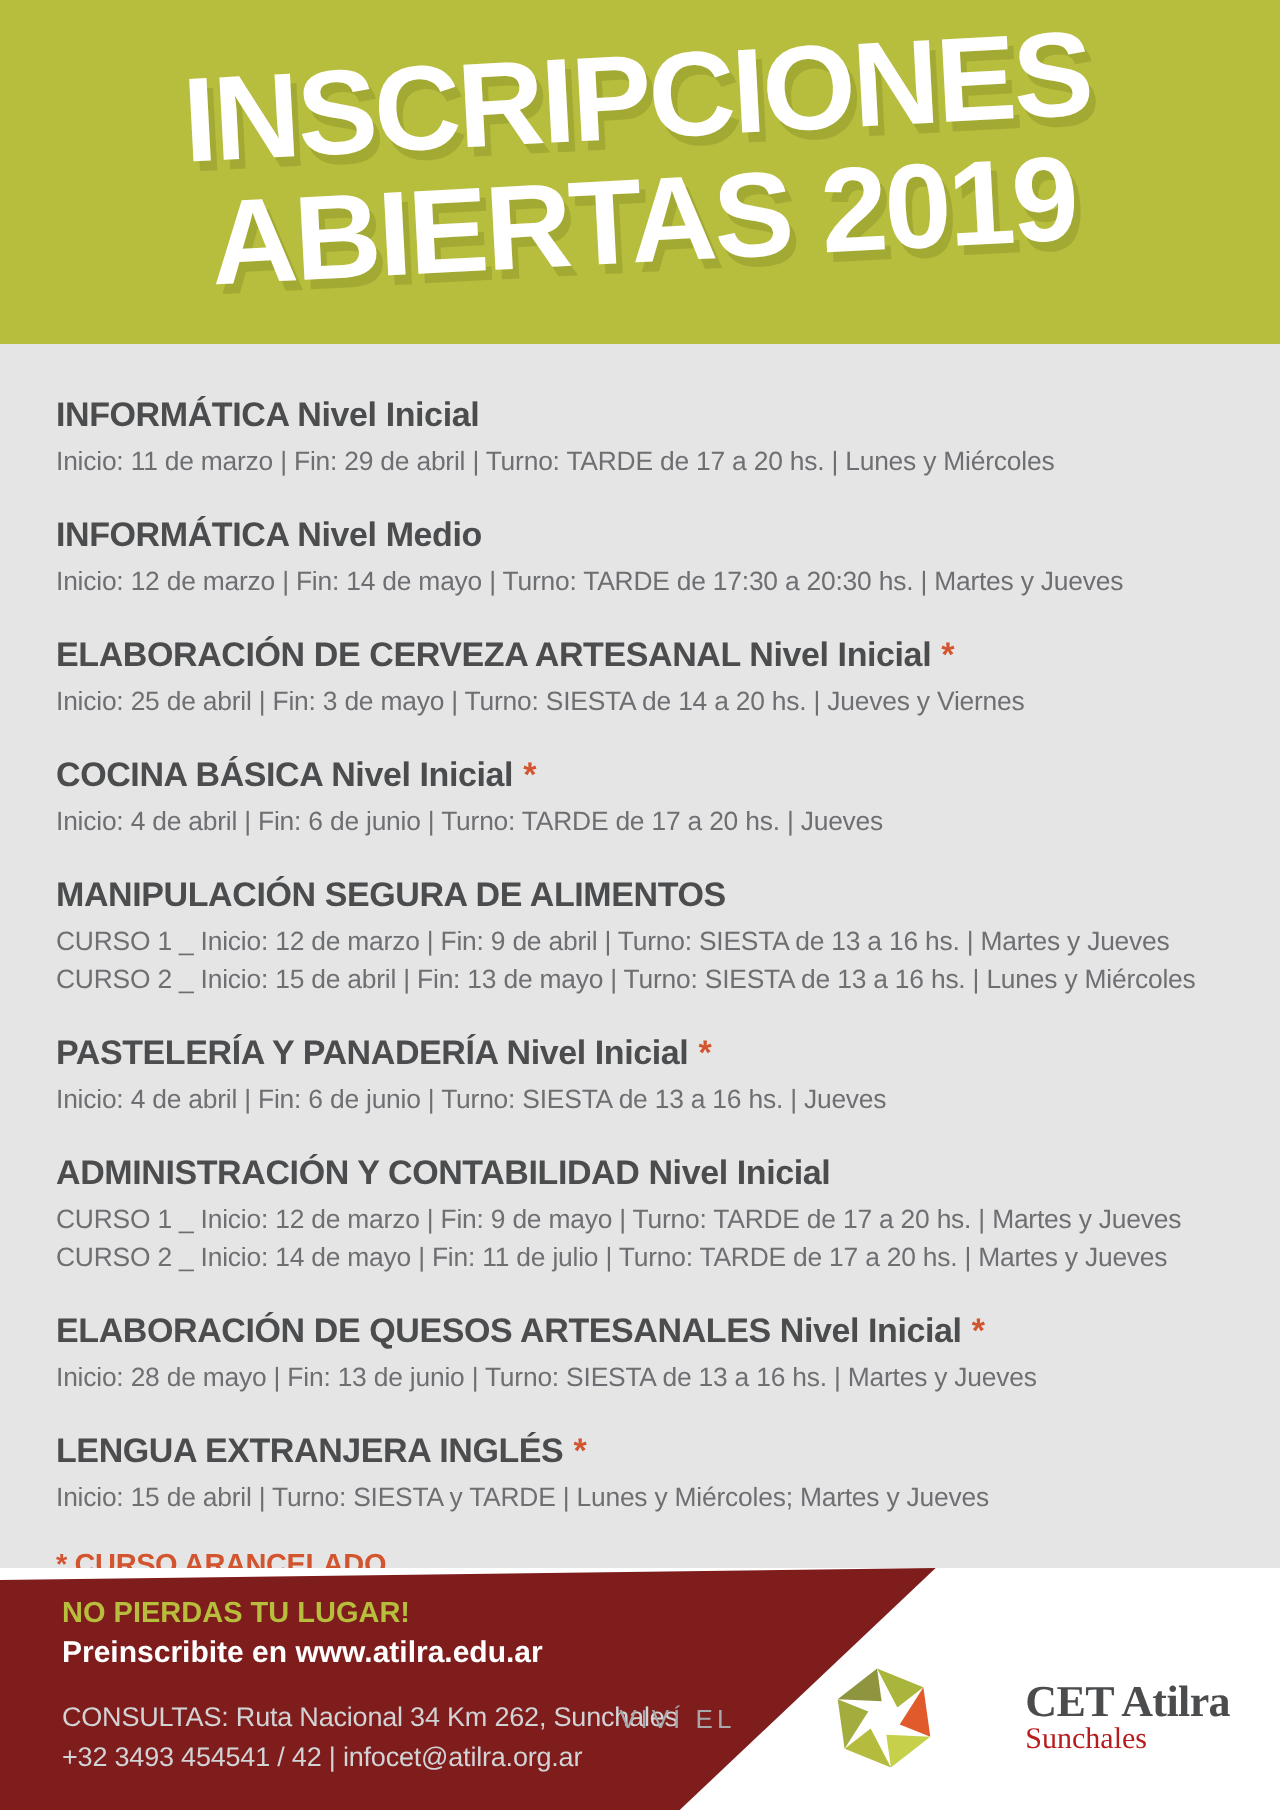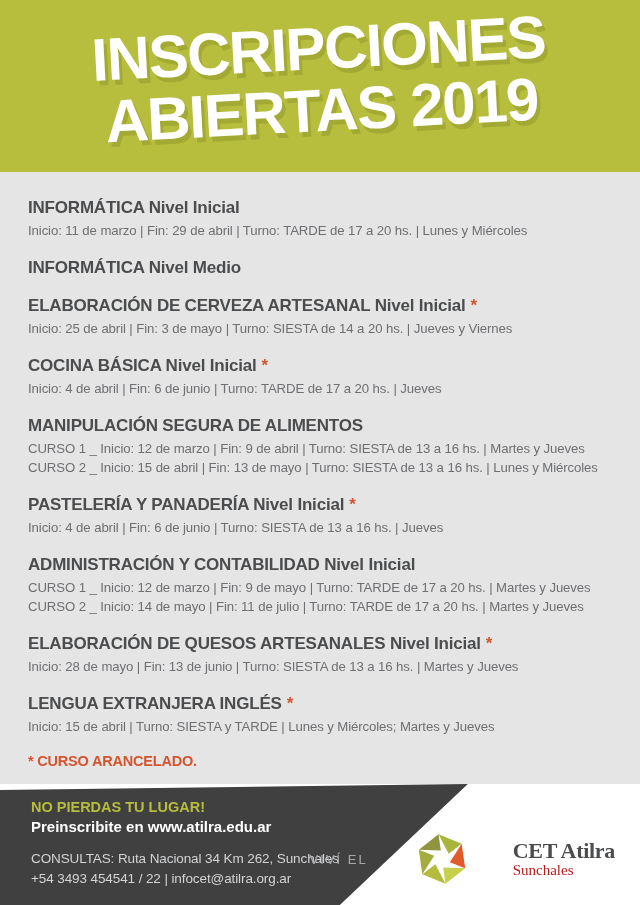--- a/index.html
+++ b/index.html
@@ -64,21 +64,21 @@
   }
 
   
   .footer {
     position: absolute; bottom: 0; left: 0; right: 0;
     height: 121px;
     background: #ffffff;
   }
   .footer-gray {
     position: absolute; inset: 0;
-    background: #404040;
+    background: #7f1d1d;
     clip-path: polygon(0 6px, 73.1% 0, 53.1% 100%, 0 100%);
     padding: 14px 0 0 31px;
   }
   .footer-highlight {
     font-size: 14.5px;
     font-weight: bold;
     color: #b7bd3c;
     line-height: 19px;
   }
   .footer-cta {
@@ -139,20 +139,21 @@
 
 <main class="courses">
 
   <article class="course">
     <h2 class="course-title"><span>INFORMÁTICA Nivel Inicial</span></h2>
     <p class="course-detail">Inicio: 11 de marzo  | Fin: 29 de abril  |  Turno: TARDE de 17 a 20 hs. | Lunes y Miércoles</p>
   </article>
 
   <article class="course">
     <h2 class="course-title"><span>INFORMÁTICA Nivel Medio</span></h2>
+    <p class="course-detail">Inicio: 12 de marzo  | Fin: 14 de mayo  |  Turno: TARDE de 17:30 a 20:30 hs. | Martes y Jueves</p>
   </article>
 
   <article class="course">
     <h2 class="course-title"><span>ELABORACIÓN DE CERVEZA ARTESANAL Nivel Inicial</span><span class="star">*</span></h2>
     <p class="course-detail">Inicio: 25 de abril  | Fin: 3 de mayo  |  Turno: SIESTA de 14 a 20 hs. | Jueves y Viernes</p>
   </article>
 
   <article class="course">
     <h2 class="course-title"><span>COCINA BÁSICA Nivel Inicial</span><span class="star">*</span></h2>
     <p class="course-detail">Inicio: 4 de abril  | Fin: 6 de junio  |  Turno: TARDE de 17 a 20 hs. | Jueves</p>
@@ -186,21 +187,21 @@
   </article>
 
   <p class="paid-note">* CURSO ARANCELADO.</p>
 </main>
 
 <footer class="footer">
   <div class="footer-gray">
     <p class="footer-highlight">NO PIERDAS TU LUGAR!</p>
     <p class="footer-cta">Preinscribite en www.atilra.edu.ar</p>
     <p class="footer-consultas">CONSULTAS: Ruta Nacional 34 Km 262, Sunchales</p>
-    <p class="footer-consultas">+54 3493 454541 / 22  |  infocet@atilra.org.ar</p>
+    <p class="footer-consultas">+32 3493 454541 / 42  |  infocet@atilra.org.ar</p>
   </div>
 
   <div class="brand-area">
     <span class="vivi-el">VIVÍ EL</span>
     <svg class="logo-svg" viewBox="0 0 100 100" aria-hidden="true">
       <polygon class="blade0" points="50,2 91.6,26 64.1,41.8"></polygon>
       <polygon class="blade1" points="91.6,26 91.6,74 64.1,58.2"></polygon>
       <polygon class="blade2" points="91.6,74 50,98 50,66.3"></polygon>
       <polygon class="blade3" points="50,98 8.4,74 35.9,58.2"></polygon>
       <polygon class="blade4" points="8.4,74 8.4,26 35.9,41.8"></polygon>

